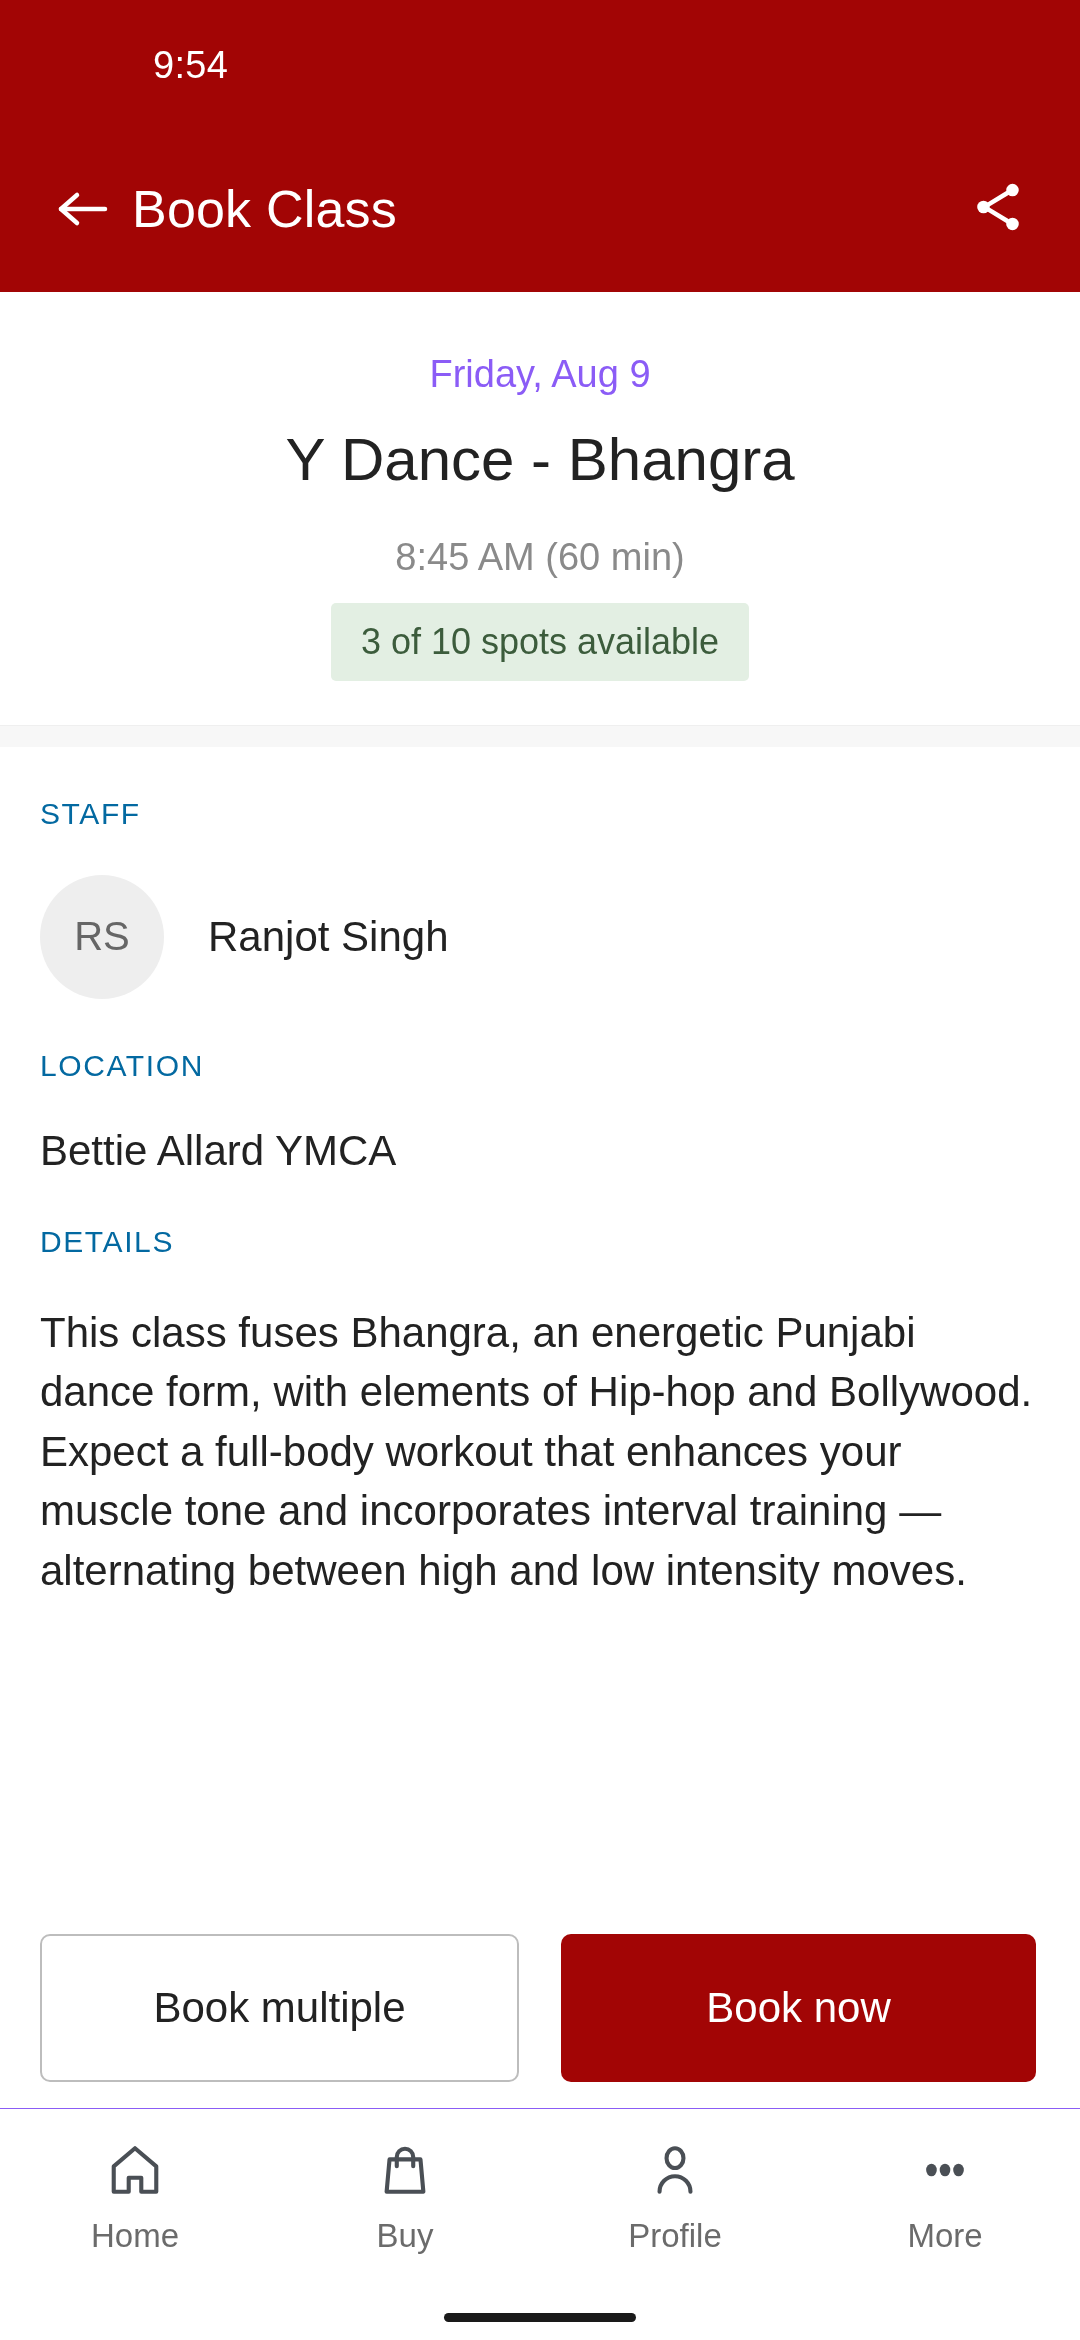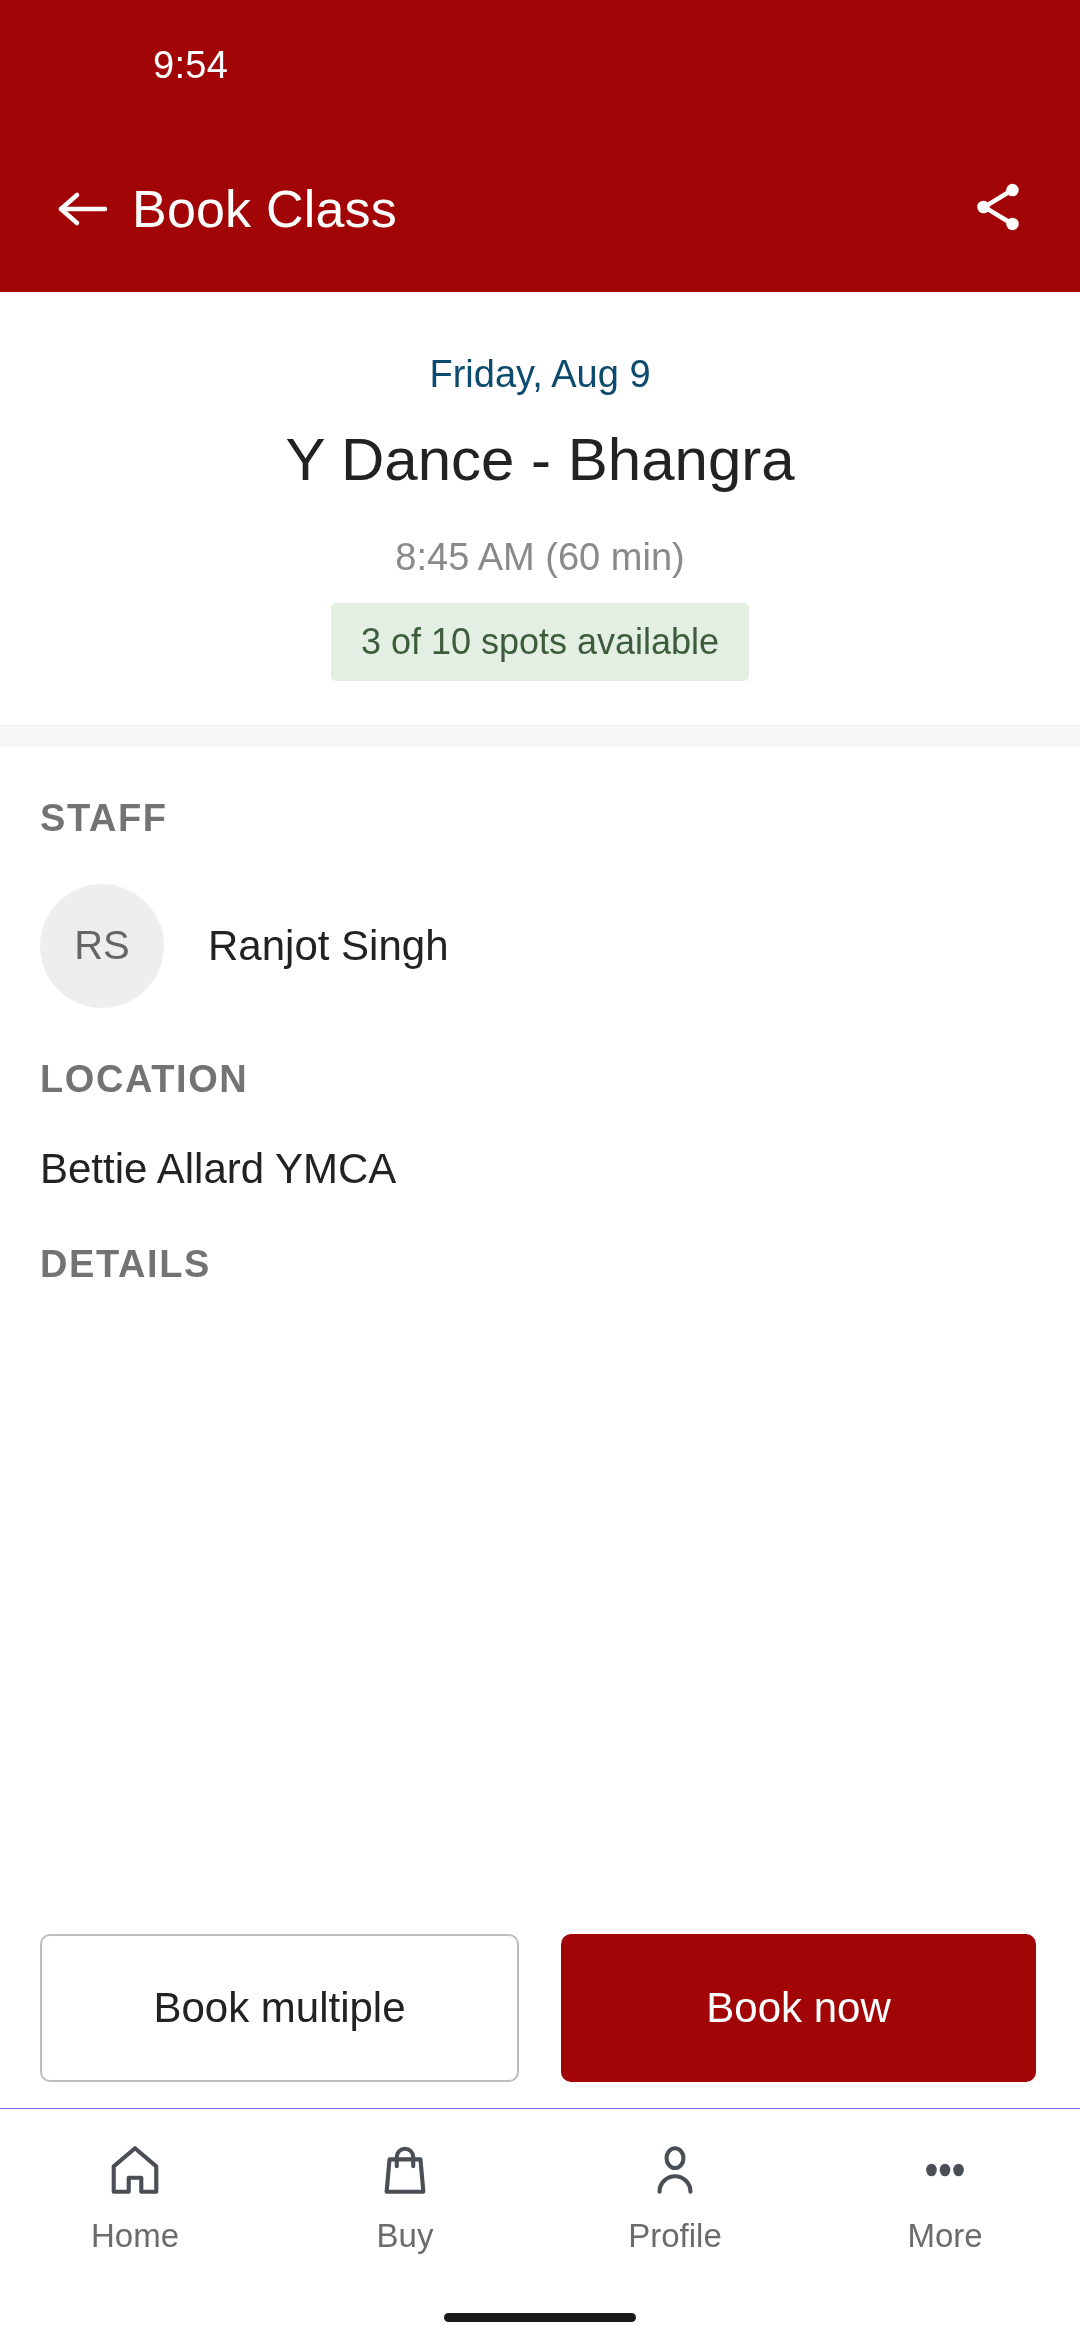--- a/index.html
+++ b/index.html
@@ -16,34 +16,34 @@
   .statusbar { height:130px; display:flex; align-items:center; padding:0 48px; }
   .statusbar .clock { font-size:38px; letter-spacing:.3px; color:#fff; padding-left:105px; }
   .appbar { height:162px; display:flex; align-items:center; padding:0 42px 4px 48px; }
   .back-btn { width:70px; height:70px; display:flex; align-items:center; justify-content:center; flex:0 0 auto; }
   .back-btn svg { display:block; }
   .appbar-title { font-size:52px; font-weight:400; color:#fff; margin-left:14px; flex:1 1 auto; letter-spacing:.2px; }
   .share-btn { width:80px; height:80px; display:flex; align-items:center; justify-content:center; flex:0 0 auto; }
 
   
   .hero { background:#fff; padding:58px 40px 44px; text-align:center; flex:0 0 auto; }
-  .hero-date { font-size:38px; color:#0c4a6e; line-height:1.3; }
+  .hero-date { font-size:38px; color:#8b5cf6; line-height:1.3; }
   .hero-title { font-size:60px; color:#222; margin-top:26px; line-height:1.18; font-weight:400; }
   .hero-time { font-size:38px; color:#8a8a8a; margin-top:40px; }
   .badge-row { margin-top:24px; display:flex; justify-content:center; }
   .spots-badge {
     background:#e3efe3; color:#3c5c3c; font-size:36px;
     padding:18px 30px; border-radius:5px; display:inline-block; line-height:1.15;
   }
 
   .divider-gap { height:22px; background:#f7f7f7; flex:0 0 auto; border-top:1px solid #efefef; }
 
   
   .body { flex:1 1 auto; position:relative; overflow:hidden; padding:0 40px; }
-  .sec-label { font-size:38px; letter-spacing:1.6px; color:#737373; font-weight:700; margin-top:50px; }
+  .sec-label { font-size:30px; letter-spacing:1.6px; color:#0369a1; font-weight:400; margin-top:50px; }
   .staff-row { display:flex; align-items:center; margin-top:44px; }
   .avatar {
     width:124px; height:124px; border-radius:50%; background:#eeeeee;
     display:flex; align-items:center; justify-content:center;
     font-size:40px; color:#666; font-weight:500; flex:0 0 auto;
   }
   .staff-name { font-size:42px; color:#222; margin-left:44px; }
   .loc-value { font-size:42px; color:#222; margin-top:44px; }
   .details-text { font-size:42px; color:#222; line-height:1.42; margin-top:44px; }
 
@@ -115,20 +115,21 @@
     <div class="sec-label">STAFF</div>
     <div class="staff-row">
       <div class="avatar">RS</div>
       <div class="staff-name">Ranjot Singh</div>
     </div>
 
     <div class="sec-label">LOCATION</div>
     <div class="loc-value">Bettie Allard YMCA</div>
 
     <div class="sec-label">DETAILS</div>
+    <div class="details-text">This class fuses Bhangra, an energetic Punjabi dance form, with elements of Hip-hop and Bollywood. Expect a full-body workout that enhances your muscle tone and incorporates interval training — alternating between high and low intensity moves.</div>
 
     <div class="actions">
       <div class="btn btn-outline">Book multiple</div>
       <div class="btn btn-primary">Book now</div>
     </div>
   </div>
 
   <div class="bottomnav">
 
     <div class="navitem">

